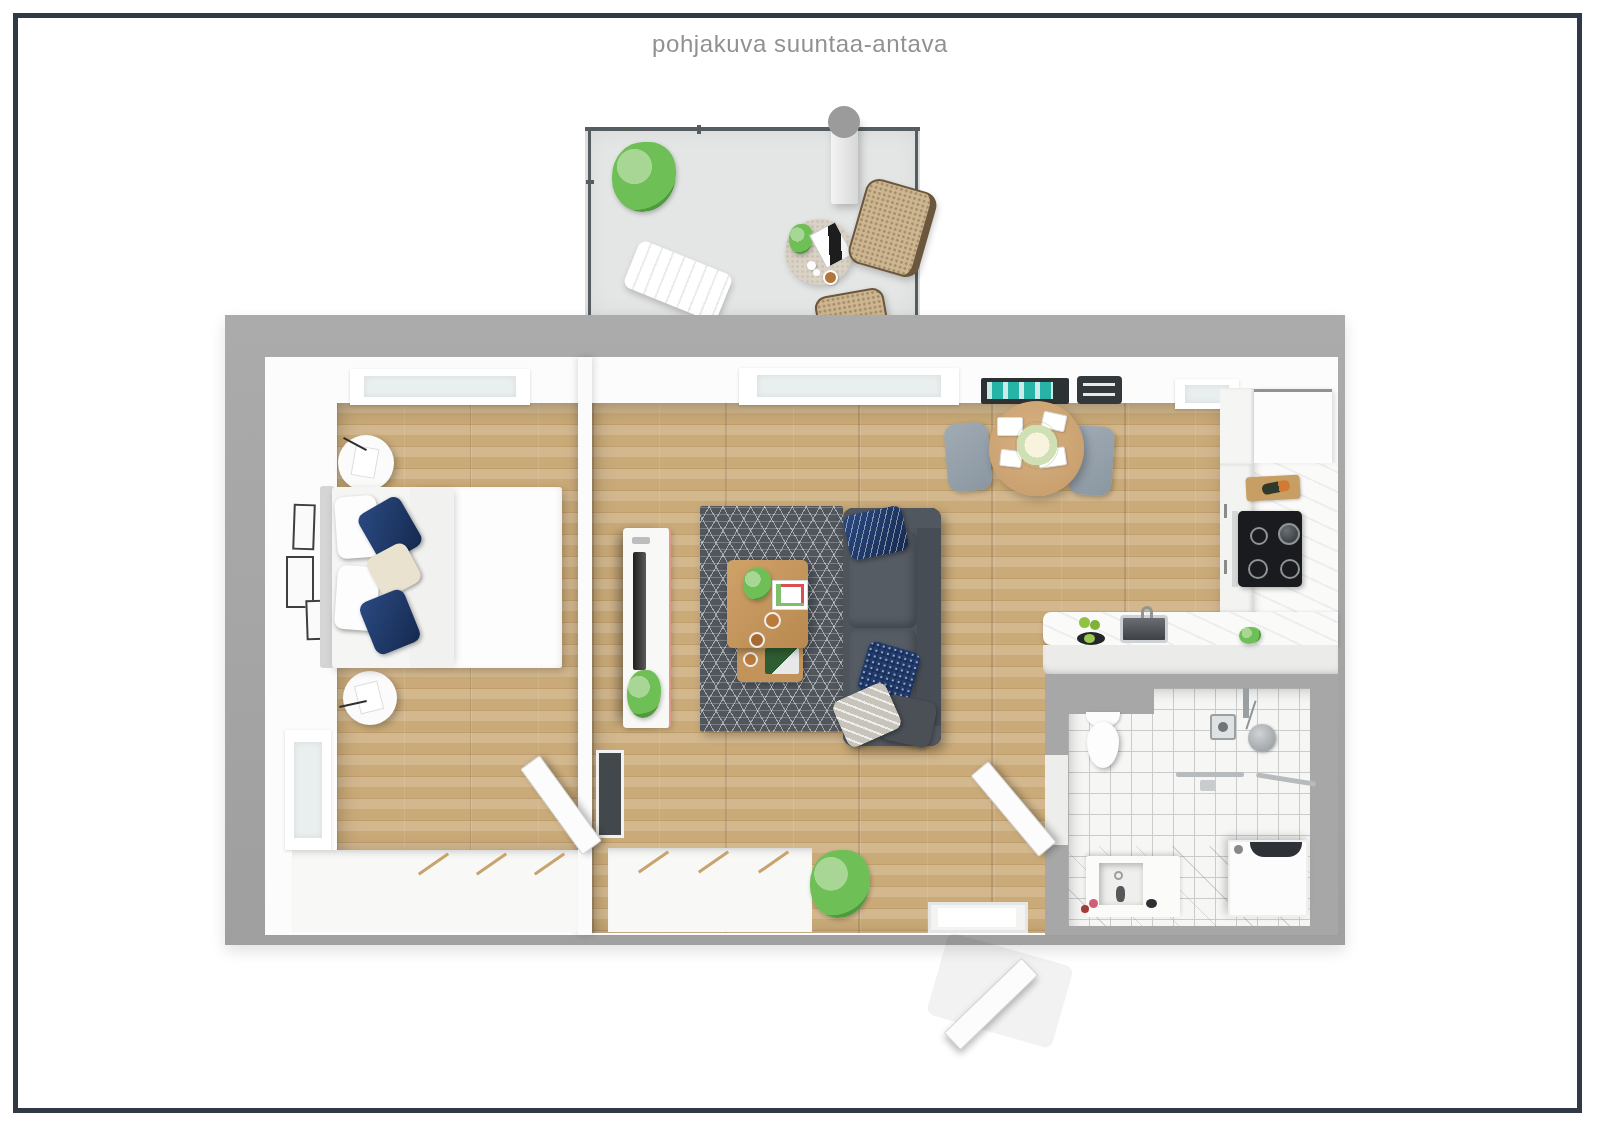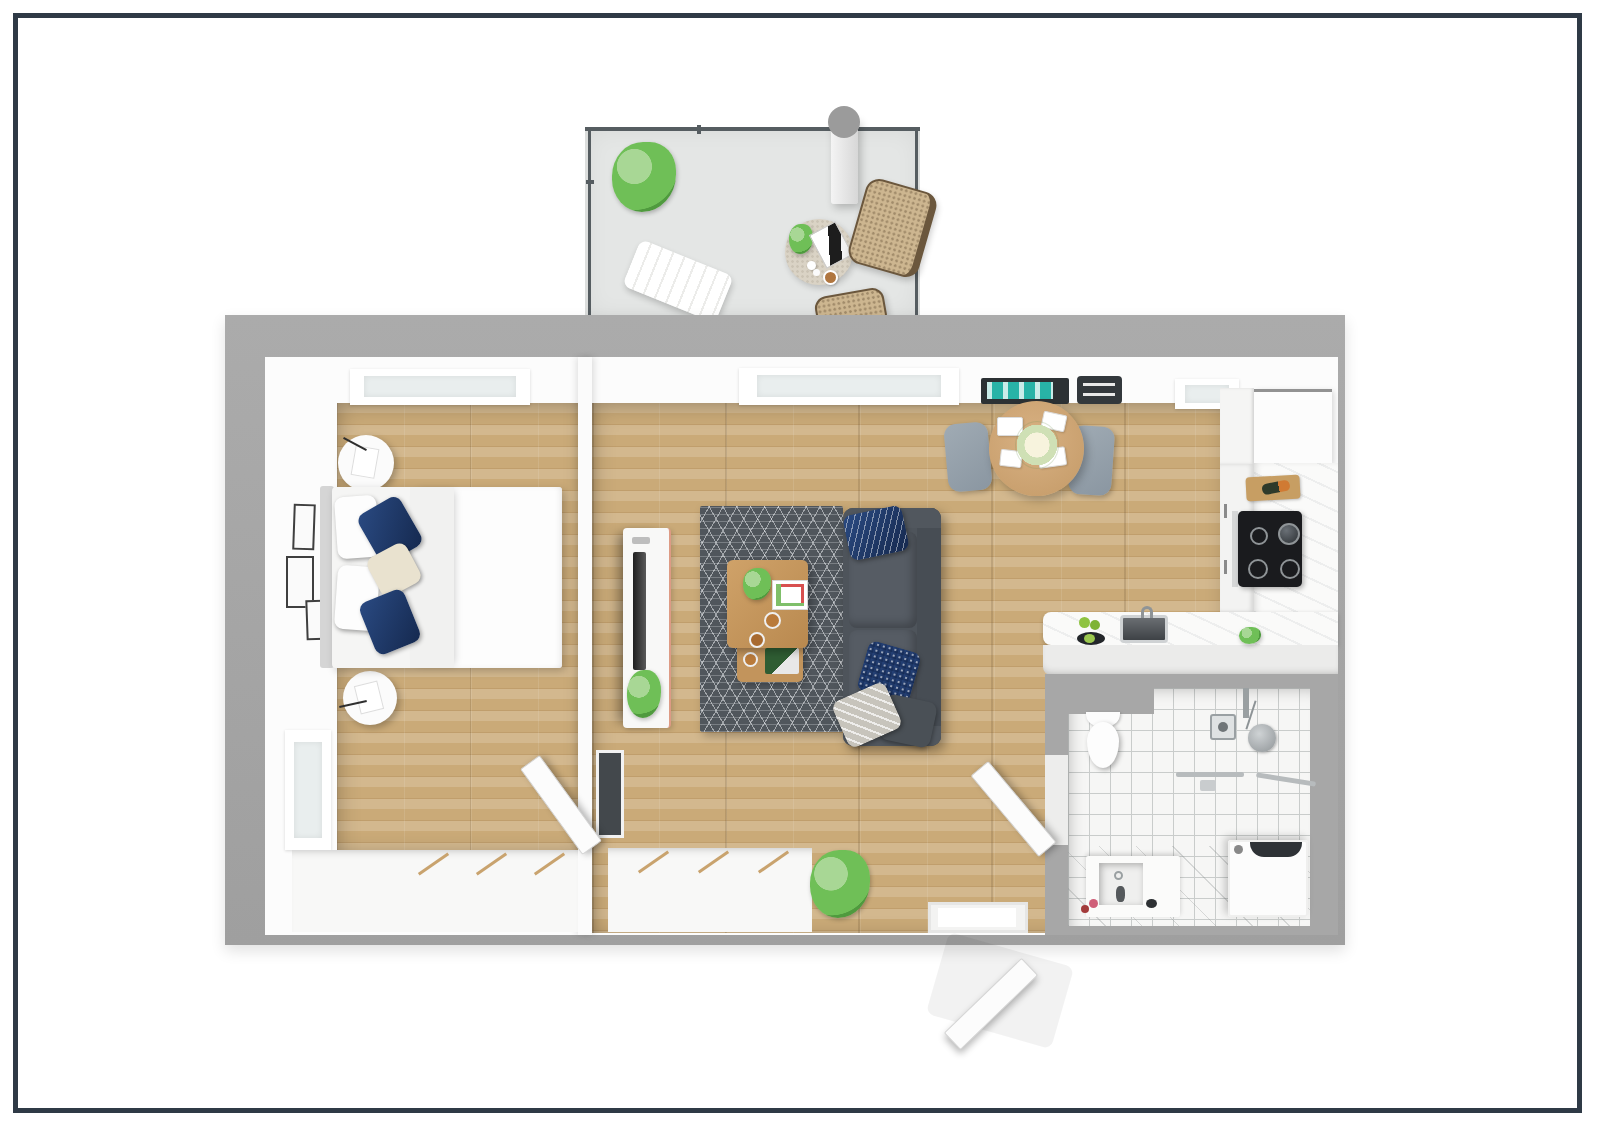--- a/index.html
+++ b/index.html
@@ -40,20 +40,21 @@
   .plate{background:#ffffff;border:1px solid #dcdcdc;border-radius:2px;box-shadow:1px 1px 2px rgba(0,0,0,.15);}
   .burner{position:absolute;border:2px solid #8f9497;border-radius:50%;box-sizing:border-box;}
   .slatline{position:absolute;background:#c9a36e;width:3px;height:36px;top:-4px;}
 </style>
 </head>
 <body>
 
 <div class="canvas">
 
   <div class="abs frame"></div>
+  <div class="abs title">pohjakuva suuntaa-antava</div>
 
   <div class="abs" style="left:585px;top:127px;width:335px;height:192px;background:#e4e6e5;box-shadow:inset 0 0 26px rgba(0,0,0,.07);"></div>
   <div class="abs" style="left:585px;top:127px;width:335px;height:4px;background:#565d61;"></div>
   <div class="abs" style="left:588px;top:127px;width:3px;height:192px;background:#565d61;"></div>
   <div class="abs" style="left:915px;top:127px;width:3px;height:192px;background:#565d61;"></div>
   <div class="abs" style="left:697px;top:125px;width:4px;height:9px;background:#565d61;"></div>
   <div class="abs" style="left:586px;top:180px;width:8px;height:4px;background:#565d61;"></div>
   <div class="abs greenblob" style="left:612px;top:142px;width:64px;height:70px;"></div>
   <div class="abs" style="left:628px;top:256px;width:100px;height:50px;transform:rotate(22deg);background:repeating-linear-gradient(90deg,#ffffff 0 10px,#ececea 10px 12px);border-radius:8px;box-shadow:2px 3px 6px rgba(0,0,0,.2);"></div>
   <div class="abs" style="left:831px;top:118px;width:27px;height:86px;background:linear-gradient(90deg,#f4f4f4,#d7d7d7);border-radius:3px;box-shadow:3px 4px 8px rgba(0,0,0,.22);"></div>

